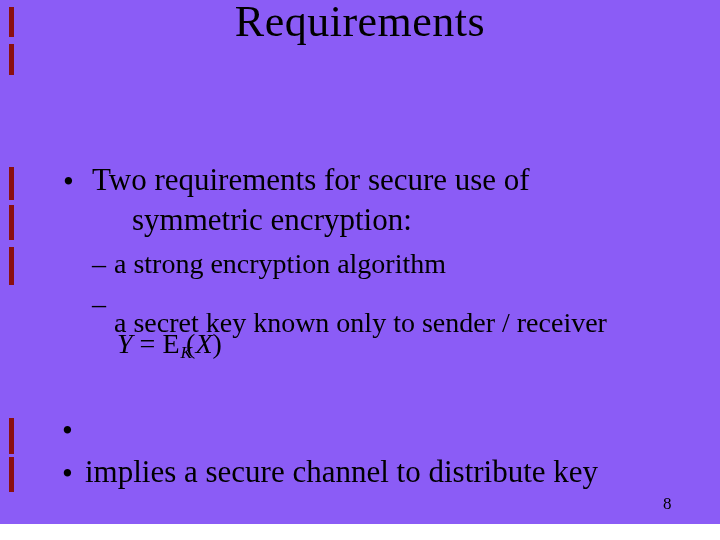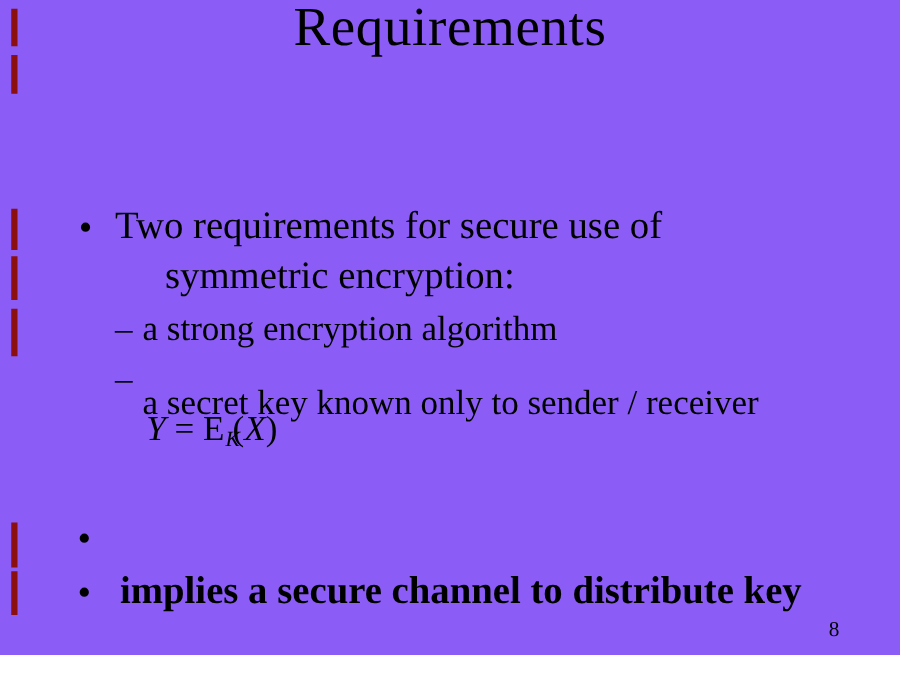--- a/index.html
+++ b/index.html
@@ -65,17 +65,17 @@
 
   <span class="abs sub" style="left:92px; top:290px;">–</span>
   <div class="abs sub" style="left:114px; top:290px;margin-top:19px;">a secret key known only to sender / receiver</div>
 
   <div class="abs eq" style="left:117px; top:330px;"><span class="it">Y</span><span class="equals">=</span><span>E</span><span class="subscript">K</span><span>(</span><span class="it">X</span><span>)</span></div>
 
 
   <span class="abs main" style="left:62px; top:415px;">•</span>
 
   <span class="abs main" style="left:62px; top:458px;">•</span>
-  <div class="abs main" style="left:96px; top:456px;font-weight:bold;">implies a secure channel to distribute key</div>
+  <div class="abs main" style="left:85px; top:456px;">implies a secure channel to distribute key</div>
 
   <div class="abs pagenum" style="left:663px; top:495px;">8</div>
 
 </div>
 
 </body></html>

